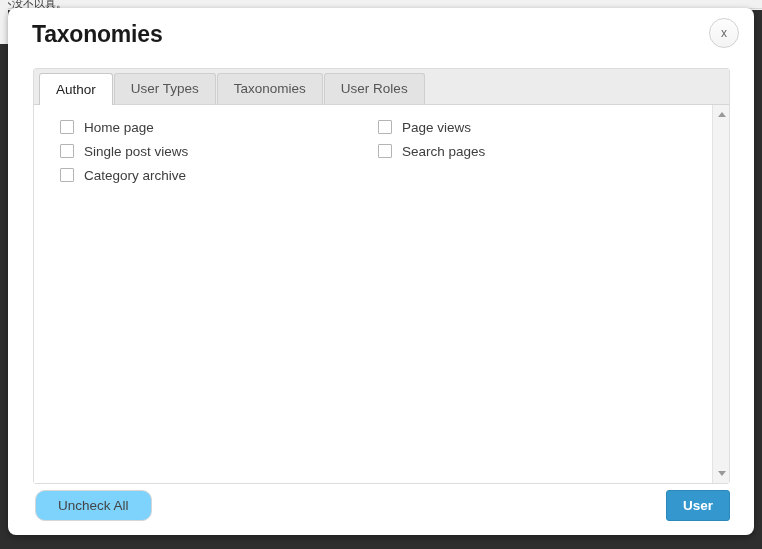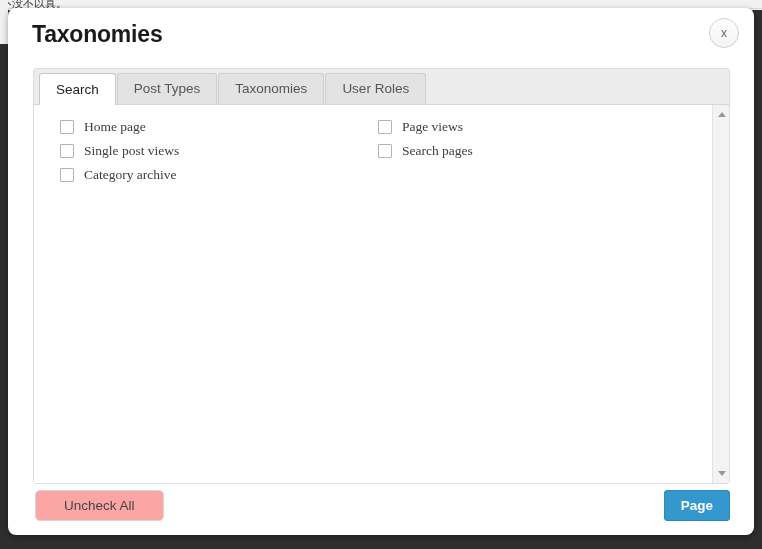--- a/index.html
+++ b/index.html
@@ -156,21 +156,20 @@
 
   .checkbox-columns {
     position: absolute;
     left: 0;
     top: 10px;
     right: 18px;
     display: flex;
   }
   .col {
     box-sizing: border-box;
-    font-family: Liberation Serif, serif;
   }
   .col-left { width: 320px; padding-left: 26px; }
   .col-right { width: 320px; padding-left: 24px; text-align: center; }
 
   .checkbox-row {
     display: flex;
     align-items: center;
     height: 24px;
     margin-bottom: 0px;
   }
@@ -242,26 +241,26 @@
     top: 482px;
     width: 697px;
     height: 32px;
   }
   .btn-uncheck {
     position: absolute;
     left: 2px;
     top: 0;
     height: 31px;
     line-height: 29px;
-    padding: 0 28px;
+    padding: 0 22px;
     font-size: 13.5px;
     color: #444;
-    background: #fca5a5;
+    background: #7dd3fc;
     border: 1px solid #d6d6d6;
-    border-radius: 5px;
+    border-radius: 10px;
     box-sizing: border-box;
     cursor: pointer;
     font-family: "Liberation Sans", sans-serif;
   }
   .btn-save {
     position: absolute;
     right: 0;
     top: 0;
     height: 31px;
     line-height: 30px;
@@ -291,24 +290,24 @@
   <div class="modal-title">Taxonomies</div>
 
   <div class="close-button">
     <span class="x-glyph">x</span>
   </div>
 
   <div class="tabs-widget">
 
     <div class="tab-header">
       <div class="tab active">
-        <span>Search</span>
+        <span>Author</span>
       </div>
       <div class="tab">
-        <span>Post Types</span>
+        <span>User Types</span>
       </div>
       <div class="tab">
         <span>Taxonomies</span>
       </div>
       <div class="tab">
         <span>User Roles</span>
       </div>
     </div>
 
     <div class="tab-panel">
@@ -351,16 +350,16 @@
         <div class="sb-arrow down">
           <span class="tri-down"></span>
         </div>
       </div>
 
     </div>
   </div>
 
   <div class="footer">
     <div class="btn-uncheck">Uncheck All</div>
-    <div class="btn-save">Page</div>
+    <div class="btn-save">User</div>
   </div>
 
 </div>
 
 </body></html>

